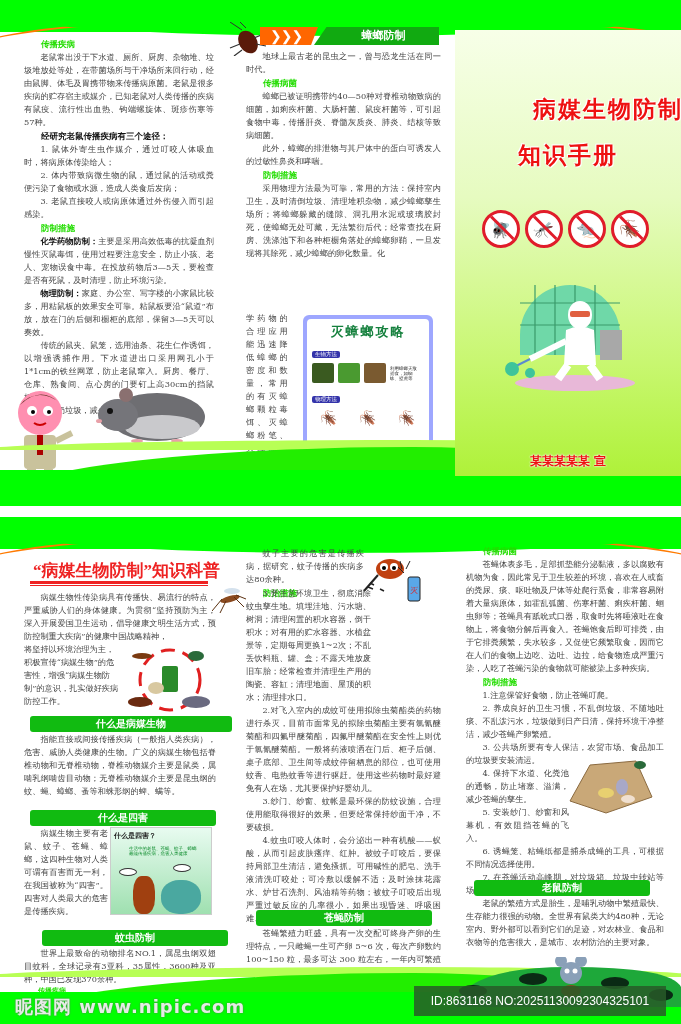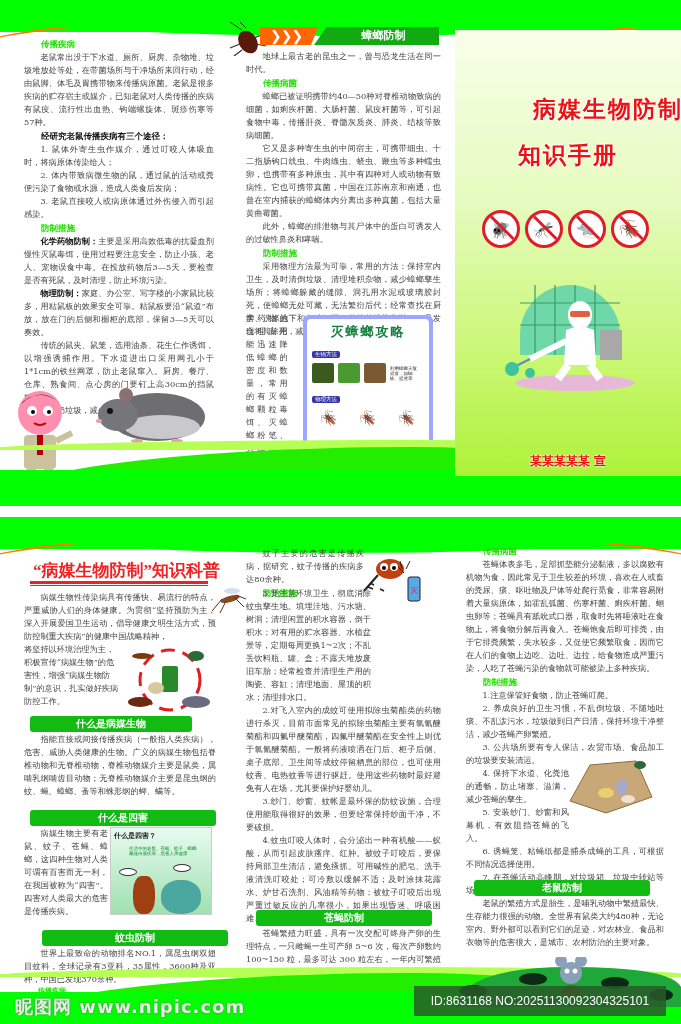--- a/index.html
+++ b/index.html
@@ -134,21 +134,20 @@
   </div>
   <div class="section-arrow-header" style="left:260px; top:27px;">
     <div class="chevrons">❯❯❯</div>
     <div class="header-green">蟑螂防制</div>
   </div>
 
   <div class="panel panel-text" style="left:246px; width:195px; top:50px;">
     <p>地球上最古老的昆虫之一，曾与恐龙生活在同一时代。</p>
     <div class="sub-green">传播病菌</div>
     <p>蟑螂已被证明携带约40—50种对脊椎动物致病的细菌，如痢疾杆菌、大肠杆菌、鼠疫杆菌等，可引起食物中毒，传播肝炎、脊髓灰质炎、肺炎、结核等致病细菌。</p>
-    <p>它又是多种寄生虫的中间宿主，可携带细虫、十二指肠钩口线虫、牛肉绦虫、蛲虫、鞭虫等多种蠕虫卵，也携带有多种原虫，其中有四种对人或动物有致病性。它也可携带真菌，中国在江苏南京和南通，也曾在室内捕获的蟑螂体内分离出多种真菌，包括大量黄曲霉菌。</p>
     <p>此外，蟑螂的排泄物与其尸体中的蛋白可诱发人的过敏性鼻炎和哮喘。</p>
     <div class="sub-green">防制措施</div>
     <p>采用物理方法最为可靠，常用的方法：保持室内卫生，及时清倒垃圾、清理堆积杂物，减少蟑螂孳生场所；将蟑螂躲藏的缝隙、洞孔用水泥或玻璃胶封死，使蟑螂无处可藏，无法繁衍后代；经常查找在厨房、洗涤池下和各种柜橱角落处的蟑螂卵鞘，一旦发现将其除死，减少蟑螂的卵化数量。化</p>
   </div>
   <div class="panel-text" style="position:absolute; left:246px; top:312px; width:52px; letter-spacing:3px;">
     <span>学药物的合理应用能迅速降低蟑螂的密度和数量，常用的有灭蟑螂颗粒毒饵、灭蟑螂粉笔、灭蟑螂烟雾剂等。</span>
   </div>
 
   <div class="poster" style="left:303px; top:315px; width:130px; height:160px;">
     <div class="poster-inner">
@@ -256,21 +255,21 @@
       <circle cx="48" cy="38" r="30" stroke="#e02020" stroke-width="3" fill="none" stroke-dasharray="14 8"></circle>
       <rect x="40" y="24" width="16" height="26" rx="2" fill="#2a8a2a"></rect>
       <ellipse cx="34" cy="46" rx="8" ry="6" fill="#d8c8a0"></ellipse>
       <ellipse cx="20" cy="14" rx="10" ry="3" fill="#7a3a10"></ellipse>
       <ellipse cx="74" cy="14" rx="8" ry="5" fill="#2a6a3a"></ellipse>
       <ellipse cx="74" cy="60" rx="14" ry="6" fill="#6a6a80"></ellipse>
       <ellipse cx="18" cy="60" rx="12" ry="5" fill="#6a2a10"></ellipse>
     </svg>
   </div>
 
-  <div class="green-bar" style="position:absolute; left:22px; top:195px; width:162px;">什么是病媒生物</div>
+  <div class="green-bar" style="position:absolute; left:22px; top:195px; width:202px;">什么是病媒生物</div>
   <div class="panel panel-text" style="left:24px; width:192px; top:216px;">
     <p>指能直接或间接传播疾病（一般指人类疾病），危害、威胁人类健康的生物。广义的病媒生物包括脊椎动物和无脊椎动物，脊椎动物媒介主要是鼠类，属啮乳纲啮齿目动物；无脊椎动物媒介主要是昆虫纲的蚊、蝇、蟑螂、蚤等和蛛形纲的蜱、螨等。</p>
   </div>
 
   <div class="green-bar" style="position:absolute; left:22px; top:289px; width:186px;">什么是四害</div>
   <div class="panel-text" style="position:absolute; left:24px; top:310px; width:84px;">
     <p style="text-indent:2em;">病媒生物主要有老鼠、蚊子、苍蝇、蟑螂，这四种生物对人类可谓有百害而无一利，在我国被称为“四害”。四害对人类最大的危害是传播疾病。</p>
   </div>
   <div class="comic" style="left:110px; top:310px; width:102px; height:88px;">
     <div class="comic-title">什么是四害？</div>

